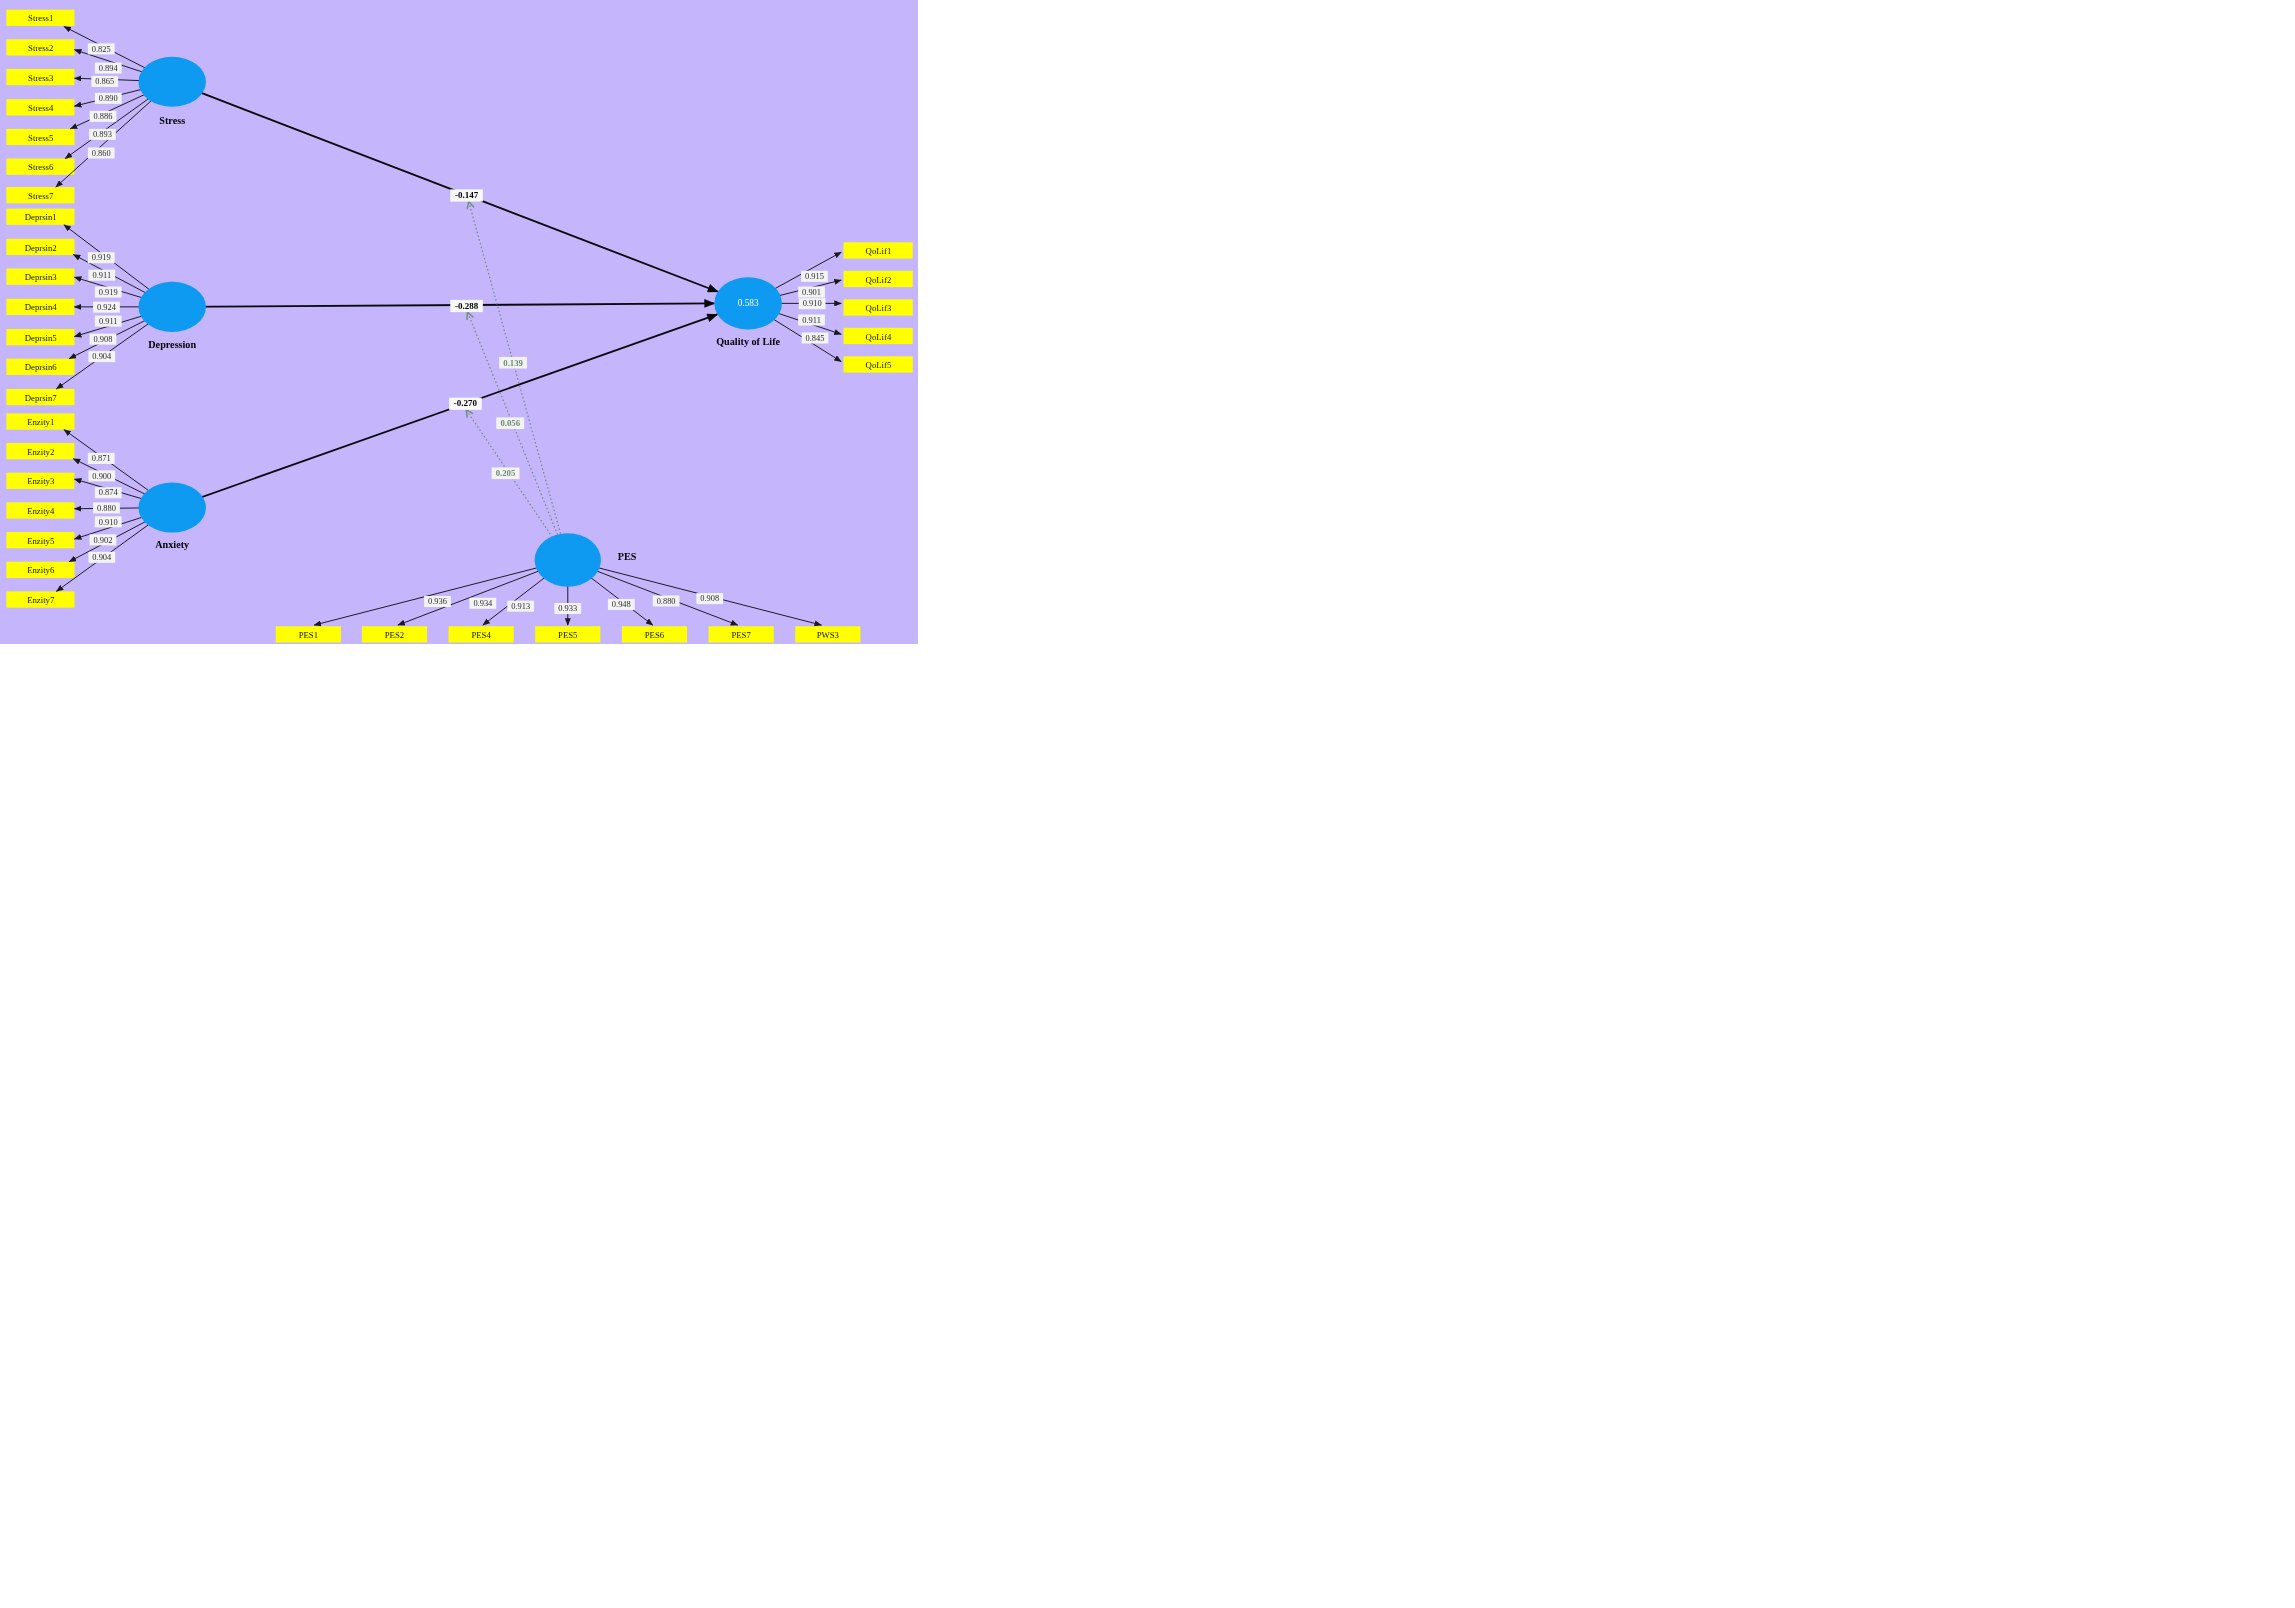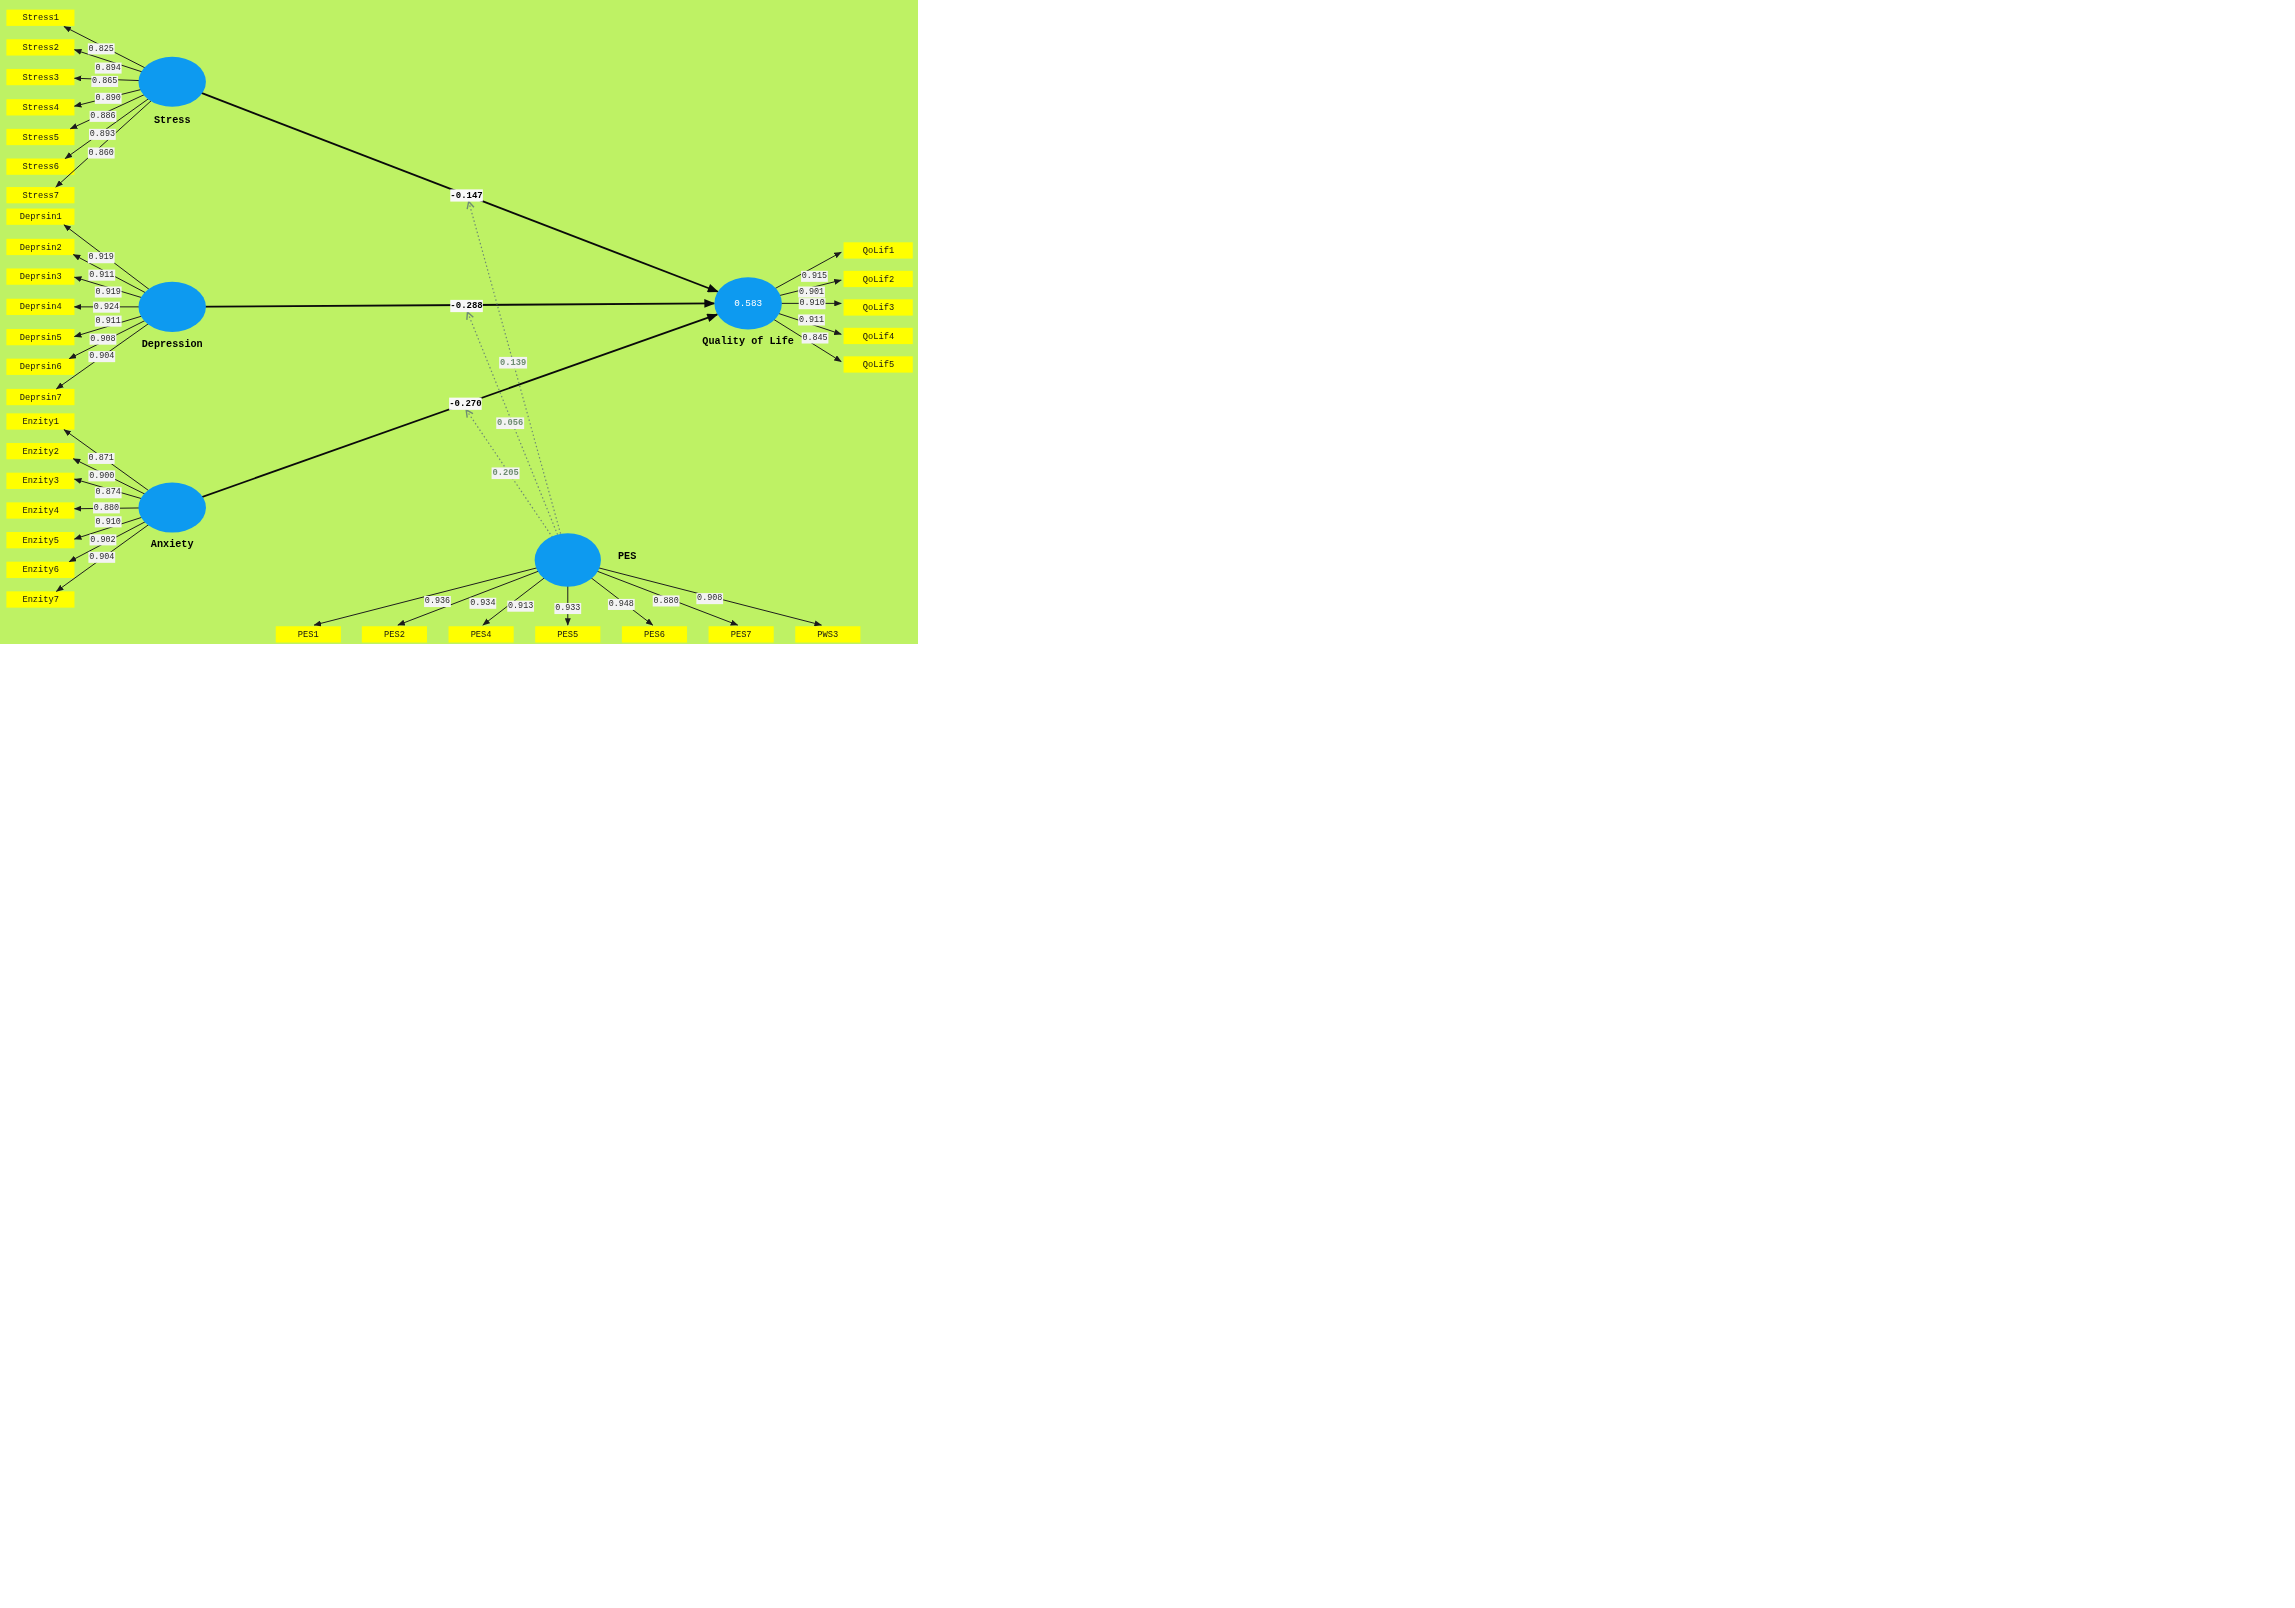--- a/index.html
+++ b/index.html
@@ -1,17 +1,17 @@
 <!DOCTYPE html>
 <html style="font-size:9.3px"><head>
 <meta charset="utf-8">
 <style>
   html,body{margin:0;padding:0;background:#ffffff;}
-  .stage{position:relative;width:918px;height:644px;background:#bef264;
-         font-family:Liberation Mono, monospace;}
+  .stage{position:relative;width:918px;height:644px;background:#c4b5fd;
+         font-family:Liberation Serif, serif;}
   svg{position:absolute;left:0;top:0;}
   .box{fill:#ffff00;}
   .box-label{font-size:15px;fill:#141414;text-anchor:middle;dominant-baseline:central;}
   .edge{stroke:#1b1b1b;stroke-width:1.7;fill:none;}
   .sedge{stroke:#0a0a0a;stroke-width:3.2;fill:none;}
   .medge{stroke:#6e8c72;stroke-width:2.1;fill:none;stroke-dasharray:2.5 4.2;}
   .ellipse{fill:#0d9af0;}
   .lbl-bg{fill:#f3f3f3;}
   .plbl-bg{fill:#f8f8f8;}
   .lbl{font-size:14.5px;fill:#2b2b2b;text-anchor:middle;dominant-baseline:central;}

